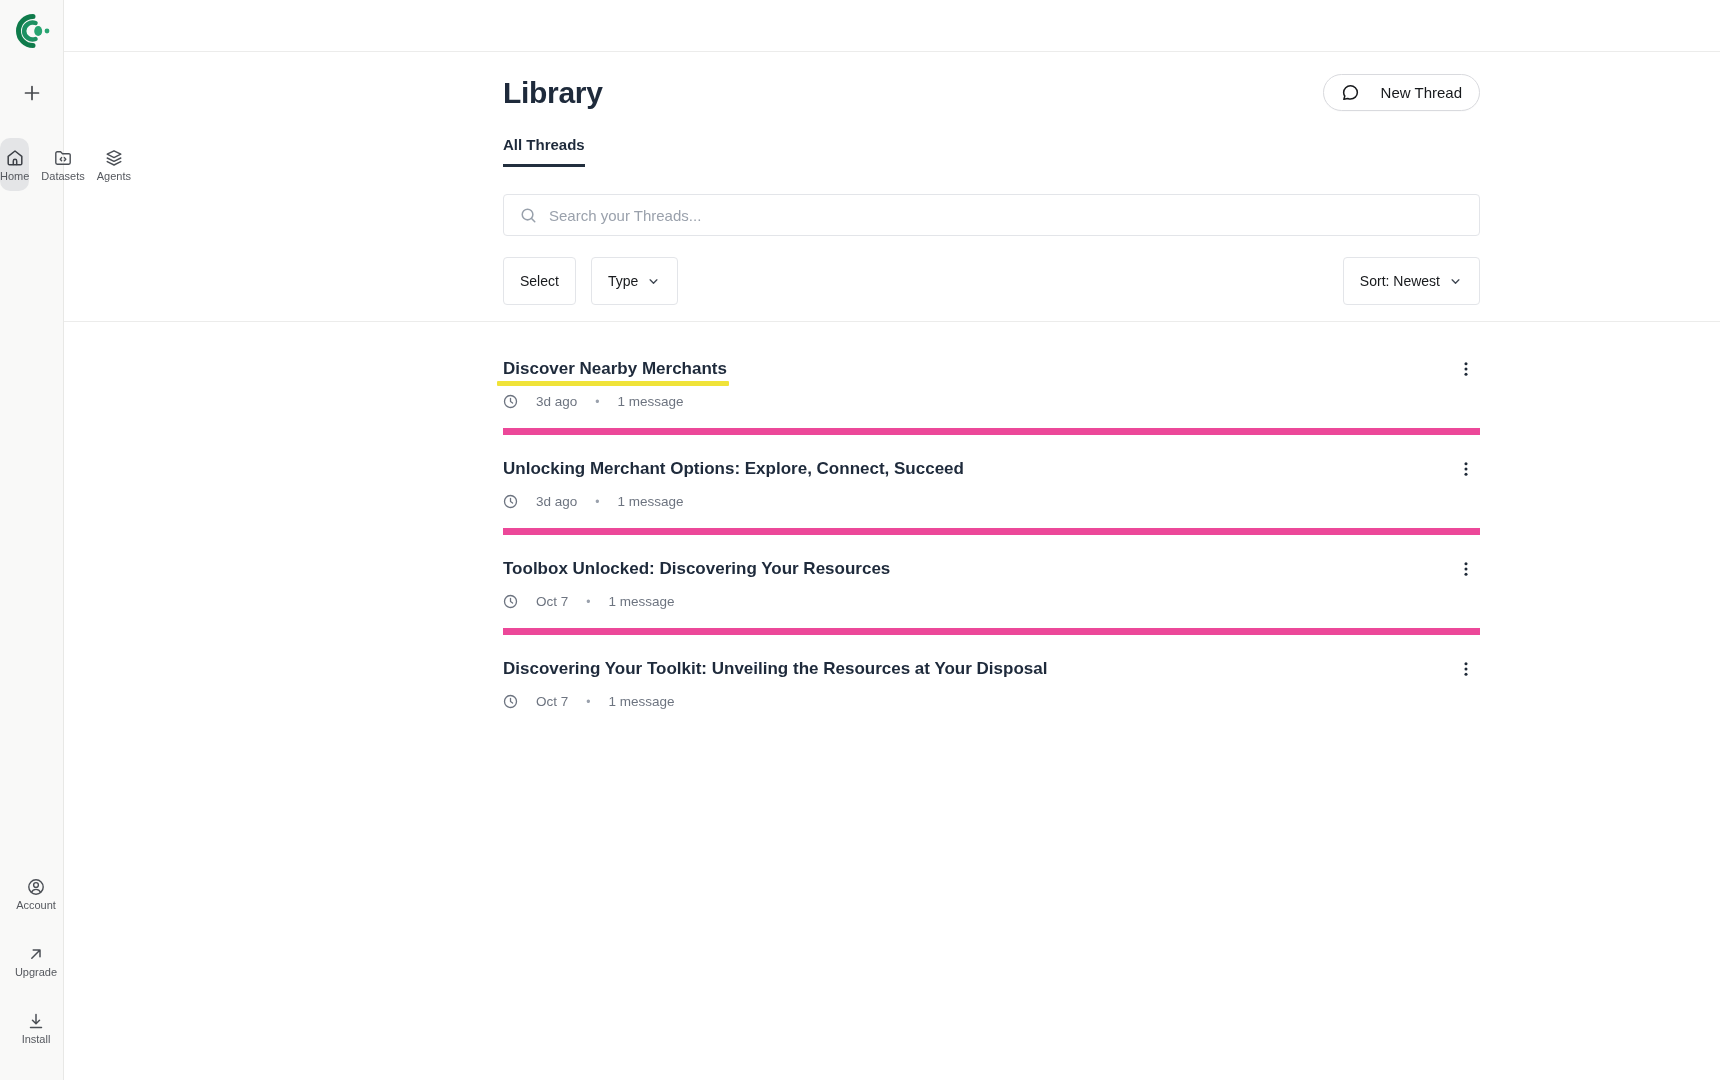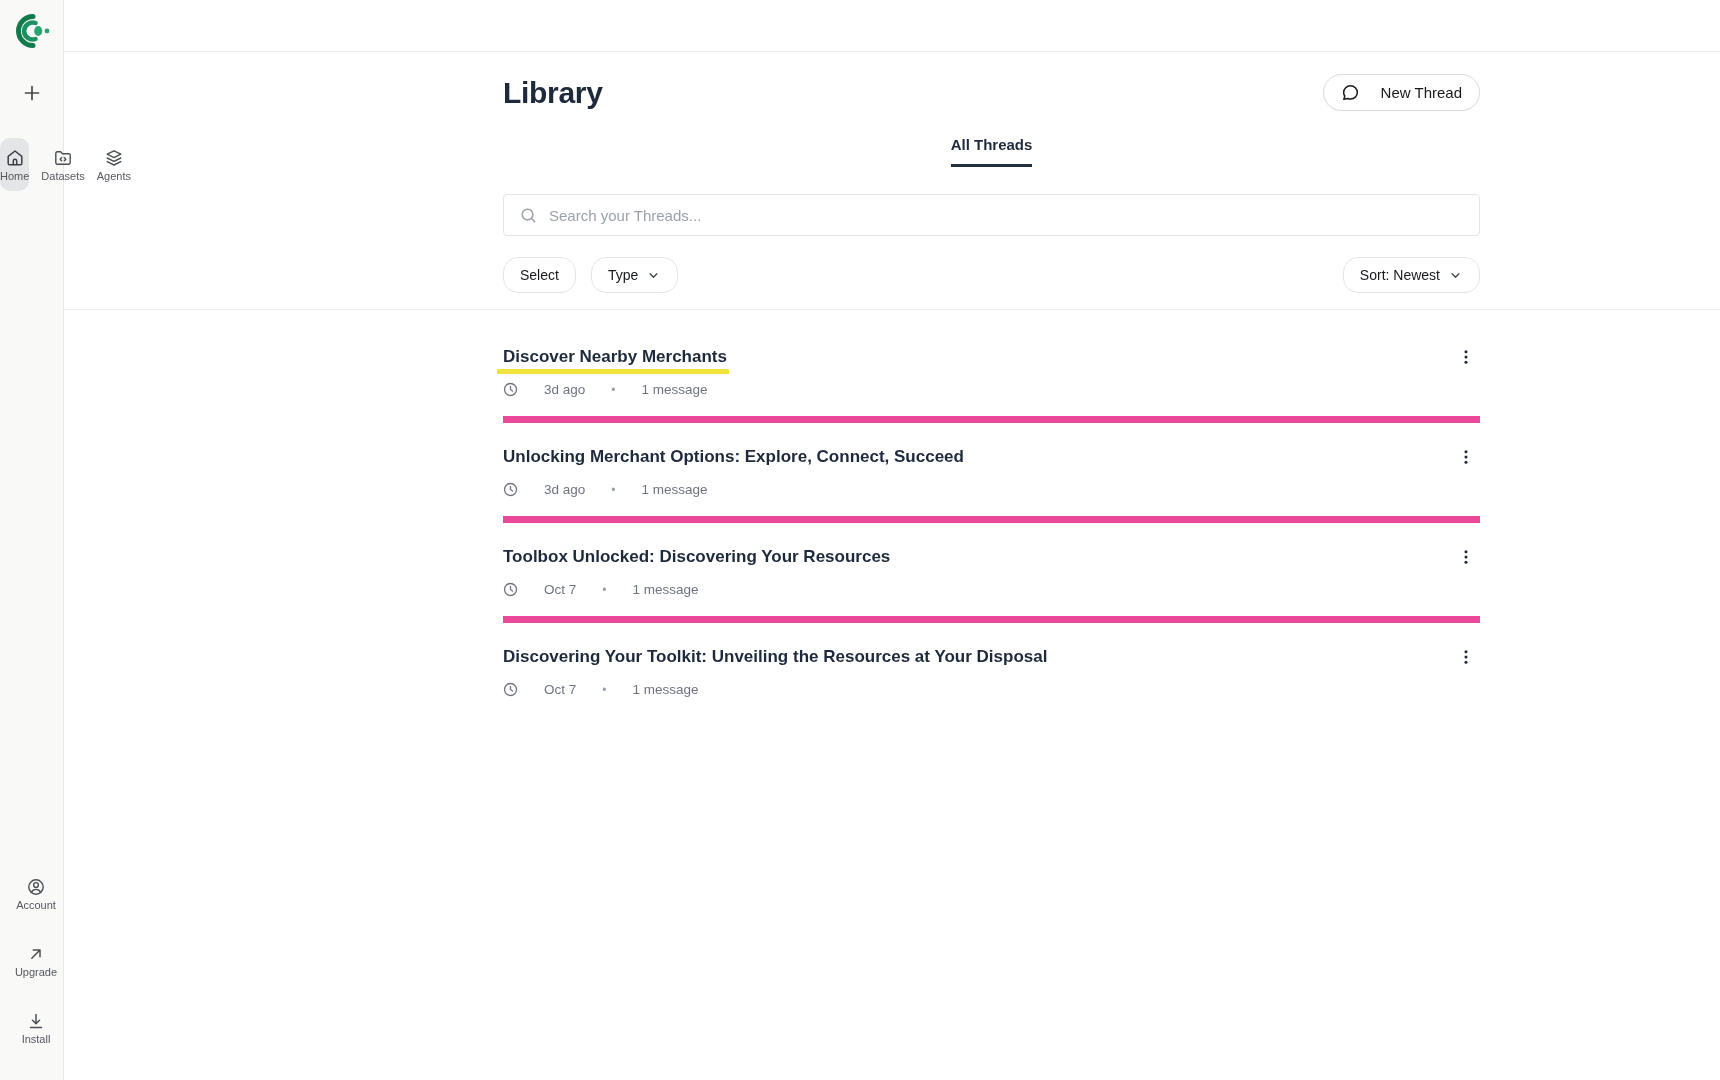--- a/index.html
+++ b/index.html
@@ -26,49 +26,49 @@
   .main { flex:1; display:flex; flex-direction:column; }
   .topbar { height:52px; border-bottom:1px solid #ececeb; background:#fff; flex-shrink:0; }
   .content { width:977px; margin-left:439px; }
 
   .header-row { margin-top:22px; display:flex; align-items:center; justify-content:space-between; }
   .page-title { font-size:30px; font-weight:700; letter-spacing:-0.3px; color:#1e2a3b; }
   .new-thread-btn { height:37px; display:flex; align-items:center; gap:21px; padding:0 17px;
     background:#fff; border:1px solid #d9dade; border-radius:19px; font-size:15px; font-weight:500;
     color:#17191c; cursor:pointer; font-family:inherit; box-shadow:0 1px 1px rgba(0,0,0,0.02); }
 
-  .tabs-row { margin-top:25px; border-bottom:0;text-align:center; }
+  .tabs-row { margin-top:25px; border-bottom:0; }
   .tab { display:inline-block; font-size:15px; font-weight:700; color:#1e2a3b; padding-bottom:11px;
     border-bottom:3px solid #222f3e; cursor:pointer; }
 
   .search-box { margin-top:27px; height:42px; border:1px solid #e3e5e9; border-radius:4px;
     display:flex; align-items:center; gap:11px; padding:0 15px; background:#fff; }
   .search-box input { border:none; outline:none; flex:1; font-size:15px; font-family:inherit; color:#1e2a3b; }
   .search-box input::placeholder { color:#9aa1ac; }
 
   .filter-row { margin-top:21px; display:flex; align-items:center; justify-content:space-between; }
   .filter-left { display:flex; gap:15px; }
-  .pill-btn { height:36px; display:flex; align-items:center; gap:8px; padding:0 16px; background:#fff;
-    border:1px solid #e3e5e9; border-radius:15px; font-size:14px; color:#17191c; cursor:pointer;
+  .pill-btn { height:48px; display:flex; align-items:center; gap:8px; padding:0 16px; background:#fff;
+    border:1px solid #e3e5e9; border-radius:4px; font-size:14px; color:#17191c; cursor:pointer;
     font-family:inherit; white-space:nowrap; }
 
   .full-divider { margin-top:16px; border-top:1px solid #ececeb; width:100%; }
 
   
   .thread-list { padding-top:13px; }
   .thread-row { padding:20px 0 19px 0; border-bottom:7px solid #ec4899; }
   .thread-row:last-child { border-bottom:none; }
   .thread-top { display:flex; align-items:center; justify-content:space-between; }
   .thread-title { font-size:17px; font-weight:700; color:#1e2a3b; cursor:pointer; line-height:22px; }
   .title-text { position:relative; display:inline-block; }
   .title-text.highlighted::after { content:""; position:absolute; left:-6px; right:-2px; bottom:-6px;
     height:5px; background:#f0e339; border-radius:1px; }
   .kebab-btn { width:28px; height:28px; border:none; background:transparent; display:flex;
     align-items:center; justify-content:center; cursor:pointer; border-radius:6px; }
-  .thread-meta { margin-top:11px; display:flex; align-items:center; gap:26px; font-size:13.5px; color:#6d7480; }
+  .thread-meta { margin-top:11px; display:flex; align-items:center; gap:18px; font-size:13.5px; color:#6d7480; }
   .meta-dot { color:#9aa1ac; font-size:12px; }
 </style>
 </head>
 <body>
 
 <div class="app">
 
   <aside class="sidebar">
     <div class="logo-wrap">
       <svg width="36" height="36" viewBox="0 0 36 36">

